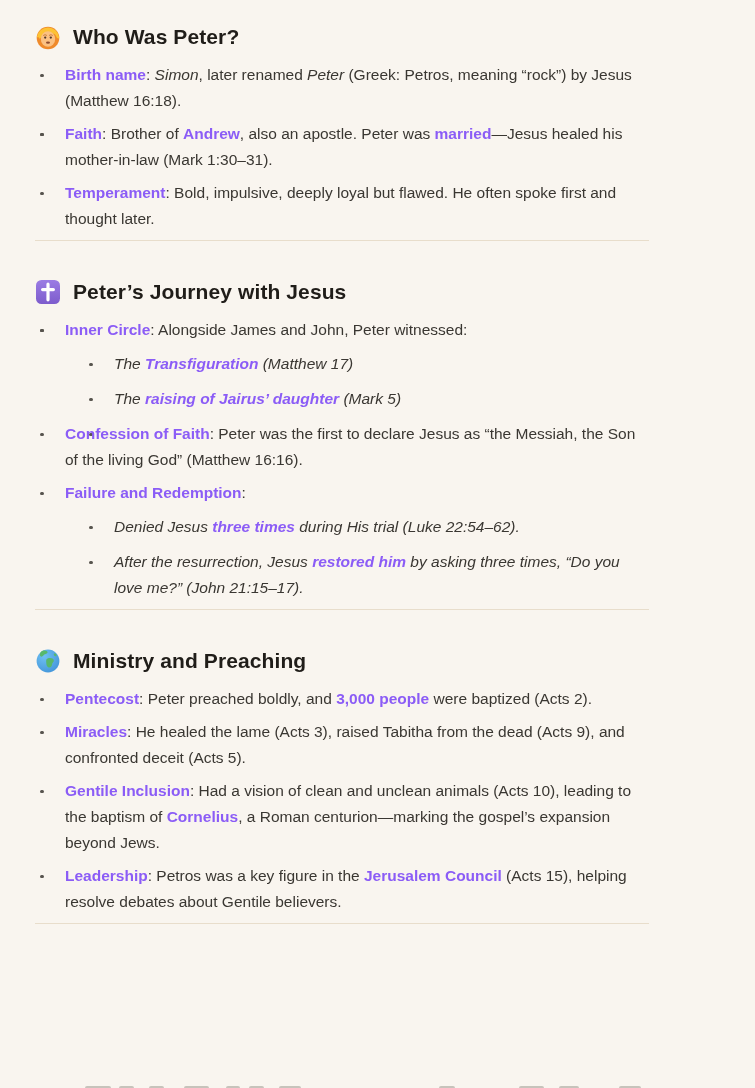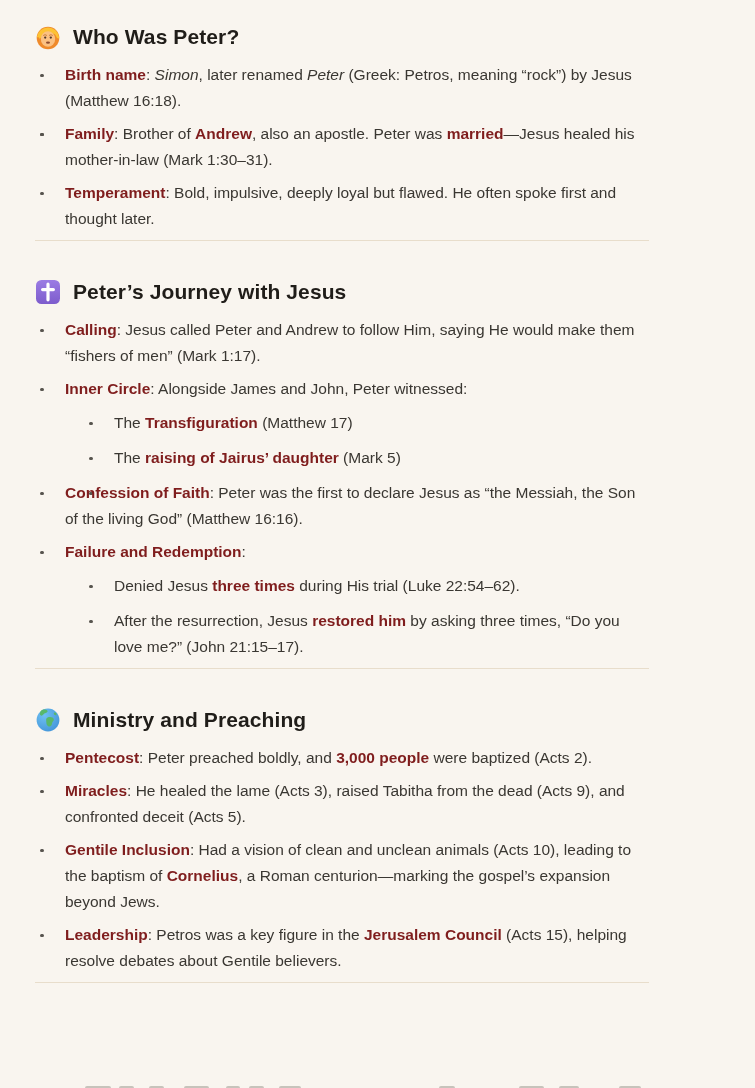--- a/index.html
+++ b/index.html
@@ -15,27 +15,27 @@
     display:flex;align-items:center;gap:12px;
     margin:0 0 12px 0;
     font-size:21px;font-weight:700;color:#201d19;letter-spacing:.1px;
     line-height:26px;
   }
   .emoji{width:26px;height:26px;flex:0 0 26px;display:inline-block;}
   .emoji svg{display:block;width:100%;height:100%;}
   ul.list{list-style:none;margin:0;padding:0;font-size:15.5px;line-height:26px;}
   ul.list li{position:relative;padding-left:30px;margin:0 0 7px 0;}
   ul.nested{list-style:none;margin:8px 0 0 0;padding:0 0 0 19px;}
-  ul.nested li{margin-bottom:9px;}
+  ul.nested li{margin-bottom:9px;font-style:italic;}
   ul.nested li:last-child{margin-bottom:0;}
   .dot{
     position:absolute;left:5px;top:11.5px;width:3.5px;height:3.5px;
     border-radius:50%;background:#57544e;
   }
-  .b{font-weight:700;color:#7f1d1d;}
+  .b{font-weight:700;color:#8b5cf6;}
   .i{font-style:italic;margin-top:8px;}
   hr.divider{
     border:none;border-top:1px solid #e8ddcb;
     margin:8px 0 38px 0;height:0;
   }
   hr.divider.last{margin-bottom:0;}
   
   .cutoff{position:absolute;left:0;right:0;bottom:0;height:4px;overflow:hidden;}
   .cutoff i{
     position:absolute;top:2px;height:4px;border-radius:2px;
@@ -59,21 +59,21 @@
           <path d="M8.6 11.3c.9-.7 2.1-.7 3 0" stroke="#c77b3a" stroke-width="1" fill="none" stroke-linecap="round"></path>
           <path d="M14.4 11.3c.9-.7 2.1-.7 3 0" stroke="#c77b3a" stroke-width="1" fill="none" stroke-linecap="round"></path>
           <ellipse cx="13" cy="18.6" rx="2" ry="1.2" fill="#8d4a2f"></ellipse>
         </svg>
       </span>
       <span>Who Was Peter?</span>
     </h2>
     <ul class="list">
       <li><span class="dot"></span><span><span class="b">Birth name</span><span>: </span><span class="i">Simon</span><span>, later renamed </span><span class="i">Peter</span><span> (Greek: Petros, meaning “rock”) by Jesus (Matthew 16:18).</span></span></li>
       <li><span class="dot"></span></li>
-      <li><span class="dot"></span><span><span class="b">Family</span><span>: Brother of </span><span class="b">Andrew</span><span>, also an apostle. Peter was </span><span class="b">married</span><span>—Jesus healed his mother-in-law (Mark 1:30–31).</span></span></li>
+      <li><span class="dot"></span><span><span class="b">Faith</span><span>: Brother of </span><span class="b">Andrew</span><span>, also an apostle. Peter was </span><span class="b">married</span><span>—Jesus healed his mother-in-law (Mark 1:30–31).</span></span></li>
       <li><span class="dot"></span><span><span class="b">Temperament</span><span>: Bold, impulsive, deeply loyal but flawed. He often spoke first and thought later.</span></span></li>
     </ul>
 
     <hr class="divider">
 
     <h2 class="section-heading">
       <span class="emoji">
         <svg viewBox="0 0 26 26">
           <defs>
             <linearGradient id="crossGrad" x1="0" y1="0" x2="0" y2="1">
@@ -81,21 +81,21 @@
                 <stop offset="1" stop-color="#7d5ccc"></stop>
             </linearGradient>
           </defs>
           <rect x="1" y="1" width="24" height="24" rx="5.5" fill="url(#crossGrad)"></rect>
           <path d="M13 5.2 V20.8 M7.6 10.6 H18.4" stroke="#ffffff" stroke-width="3.2" stroke-linecap="round"></path>
         </svg>
       </span>
       <span>Peter’s Journey with Jesus</span>
     </h2>
     <ul class="list">
-      <li><span class="dot"></span><span><span class="b">Calling</span><span>: Jesus called Peter and Andrew to follow Him, saying He would make them “fishers of men” (Mark 1:17).</span></span></li>
+      <li><span class="dot"></span></li>
       <li><span class="dot"></span><span><span class="b">Inner Circle</span><span>: Alongside James and John, Peter witnessed:</span></span>
         <ul class="nested">
           <li><span class="dot"></span><span><span>The </span><span class="b">Transfiguration</span><span> (Matthew 17)</span></span></li>
           <li><span class="dot"></span><span><span>The </span><span class="b">raising of Jairus’ daughter</span><span> (Mark 5)</span></span></li>
           <li><span class="dot"></span></li>
         </ul>
       </li>
       <li><span class="dot"></span><span><span class="b">Confession of Faith</span><span>: Peter was the first to declare Jesus as “the Messiah, the Son of the living God” (Matthew 16:16).</span></span></li>
       <li><span class="dot"></span><span><span class="b">Failure and Redemption</span><span>:</span></span>
         <ul class="nested">

